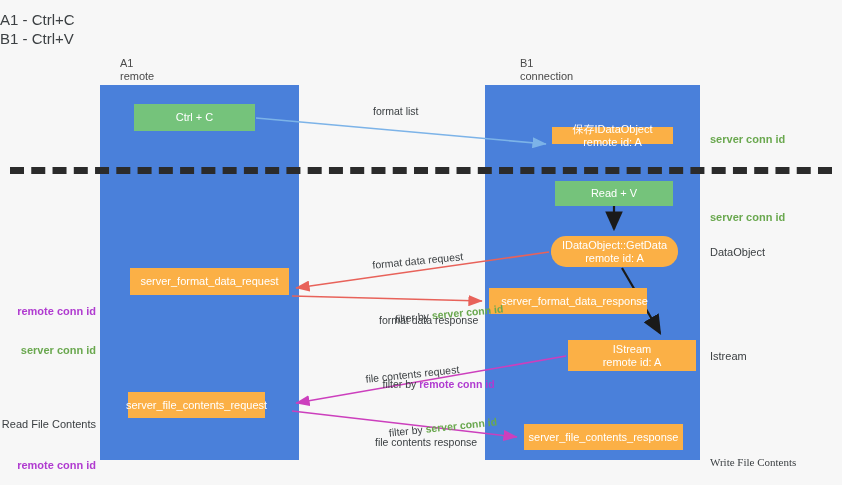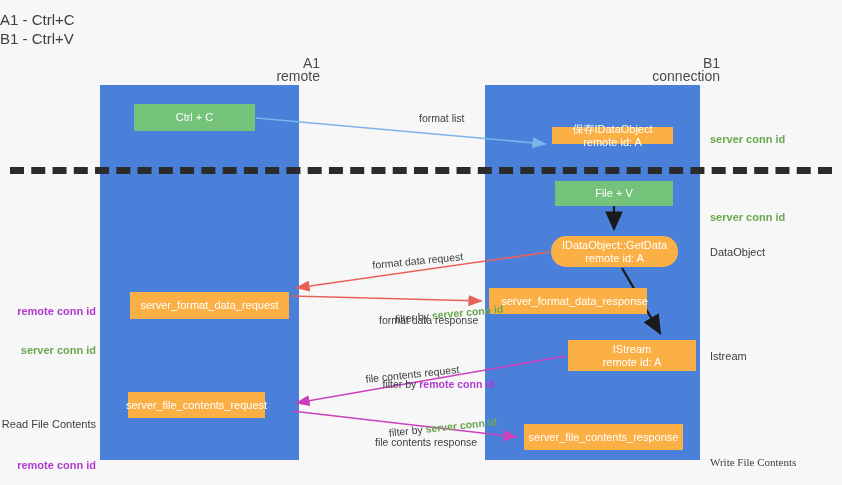--- a/index.html
+++ b/index.html
@@ -23,22 +23,22 @@
   #title {
     left: 0; top: 10px; width: 842px;
     font-size: 15px;
     color: #3c4043;
     line-height: 19px;
     white-space: pre;
   }
 
   
   .col-head {
-    text-align: right;
-    font-size: 14px;
+    text-align: left;
+    font-size: 11px;
     color: #4a4a4a;
     line-height: 13px;
     white-space: pre;
   }
   #head-a1 { left: 120px; top: 57px; width: 200px; }
   #head-b1 { left: 520px; top: 57px; width: 200px; }
 
   
   .lane {
     background: #4a80da;
@@ -59,21 +59,21 @@
     box-sizing: border-box;
   }
   .box.green { background: #75c37b; }
   .box.orange { background: #fbb046; }
 
   #box-ctrlc   { left: 134px; top: 104px; width: 121px; height: 27px; }
   #box-dataobj { left: 552px; top: 127px; width: 121px; height: 17px; }
   #box-ctrlv   { left: 555px; top: 181px; width: 118px; height: 25px; }
   #box-getdata { left: 551px; top: 236px; width: 127px; height: 31px; border-radius: 15px; }
   #box-istream { left: 568px; top: 340px; width: 128px; height: 31px; }
-  #box-sfdreq  { left: 130px; top: 292px; width: 159px; height: 27px; }
+  #box-sfdreq  { left: 130px; top: 268px; width: 159px; height: 27px; }
   #box-sfdresp { left: 489px; top: 288px; width: 158px; height: 26px; padding-left: 13px; }
   #box-sfcreq  { left: 128px; top: 392px; width: 137px; height: 26px; }
   #box-sfcresp { left: 524px; top: 424px; width: 159px; height: 26px; }
 
   
   .side-note {
     font-size: 11px;
     line-height: 13px;
     white-space: pre;
   }
@@ -96,21 +96,21 @@
   #note-left-1 { left: 0px; top: 279px; width: 96px; }
   #note-left-2 { left: 0px; top: 392px; width: 96px; }
 
   
   .edge-label {
     font-size: 10.5px;
     line-height: 14px;
     color: #3c4043;
     white-space: pre;
   }
-  #lbl-format-list { left: 373px; top: 111px; margin-left: 46px; }
+  #lbl-format-list { left: 373px; top: 104px; }
   #lbl-fdreq { left: 369px; top: 230px; transform: rotate(-5.5deg); transform-origin: left top; }
   #lbl-fdresp { left: 365px; top: 285px; transform: rotate(0deg); transform-origin: left top; }
   #lbl-fcreq { left: 362px; top: 344px; transform: rotate(-6deg); transform-origin: left top; }
   #lbl-fcresp { left: 375px; top: 407px; transform: rotate(0deg); transform-origin: left top; }
 
   
   #divider {
     left: 10px; top: 167px; width: 822px; height: 0;
     border-top: 7px dashed #2b2b2b;
   }
@@ -166,21 +166,21 @@
   <div class="abs col-head" id="head-a1">A1
 remote</div>
   <div class="abs col-head" id="head-b1">B1
 connection</div>
 
   <div class="abs" id="divider"></div>
 
   <div class="abs box green" id="box-ctrlc">Ctrl + C</div>
   <div class="abs box orange" id="box-dataobj">保存IDataObject
 remote id: A</div>
-  <div class="abs box green" id="box-ctrlv">File + V</div>
+  <div class="abs box green" id="box-ctrlv">Read + V</div>
   <div class="abs box orange" id="box-getdata">IDataObject::GetData
 remote id: A</div>
   <div class="abs box orange" id="box-istream">IStream
 remote id: A</div>
   <div class="abs box orange" id="box-sfdreq">server_format_data_request</div>
   <div class="abs box orange" id="box-sfdresp">server_format_data_response</div>
   <div class="abs box orange" id="box-sfcreq">server_file_contents_request</div>
   <div class="abs box orange" id="box-sfcresp">server_file_contents_response</div>
 
   <div class="abs side-note green-txt" id="note-scid-1">server conn id</div>

